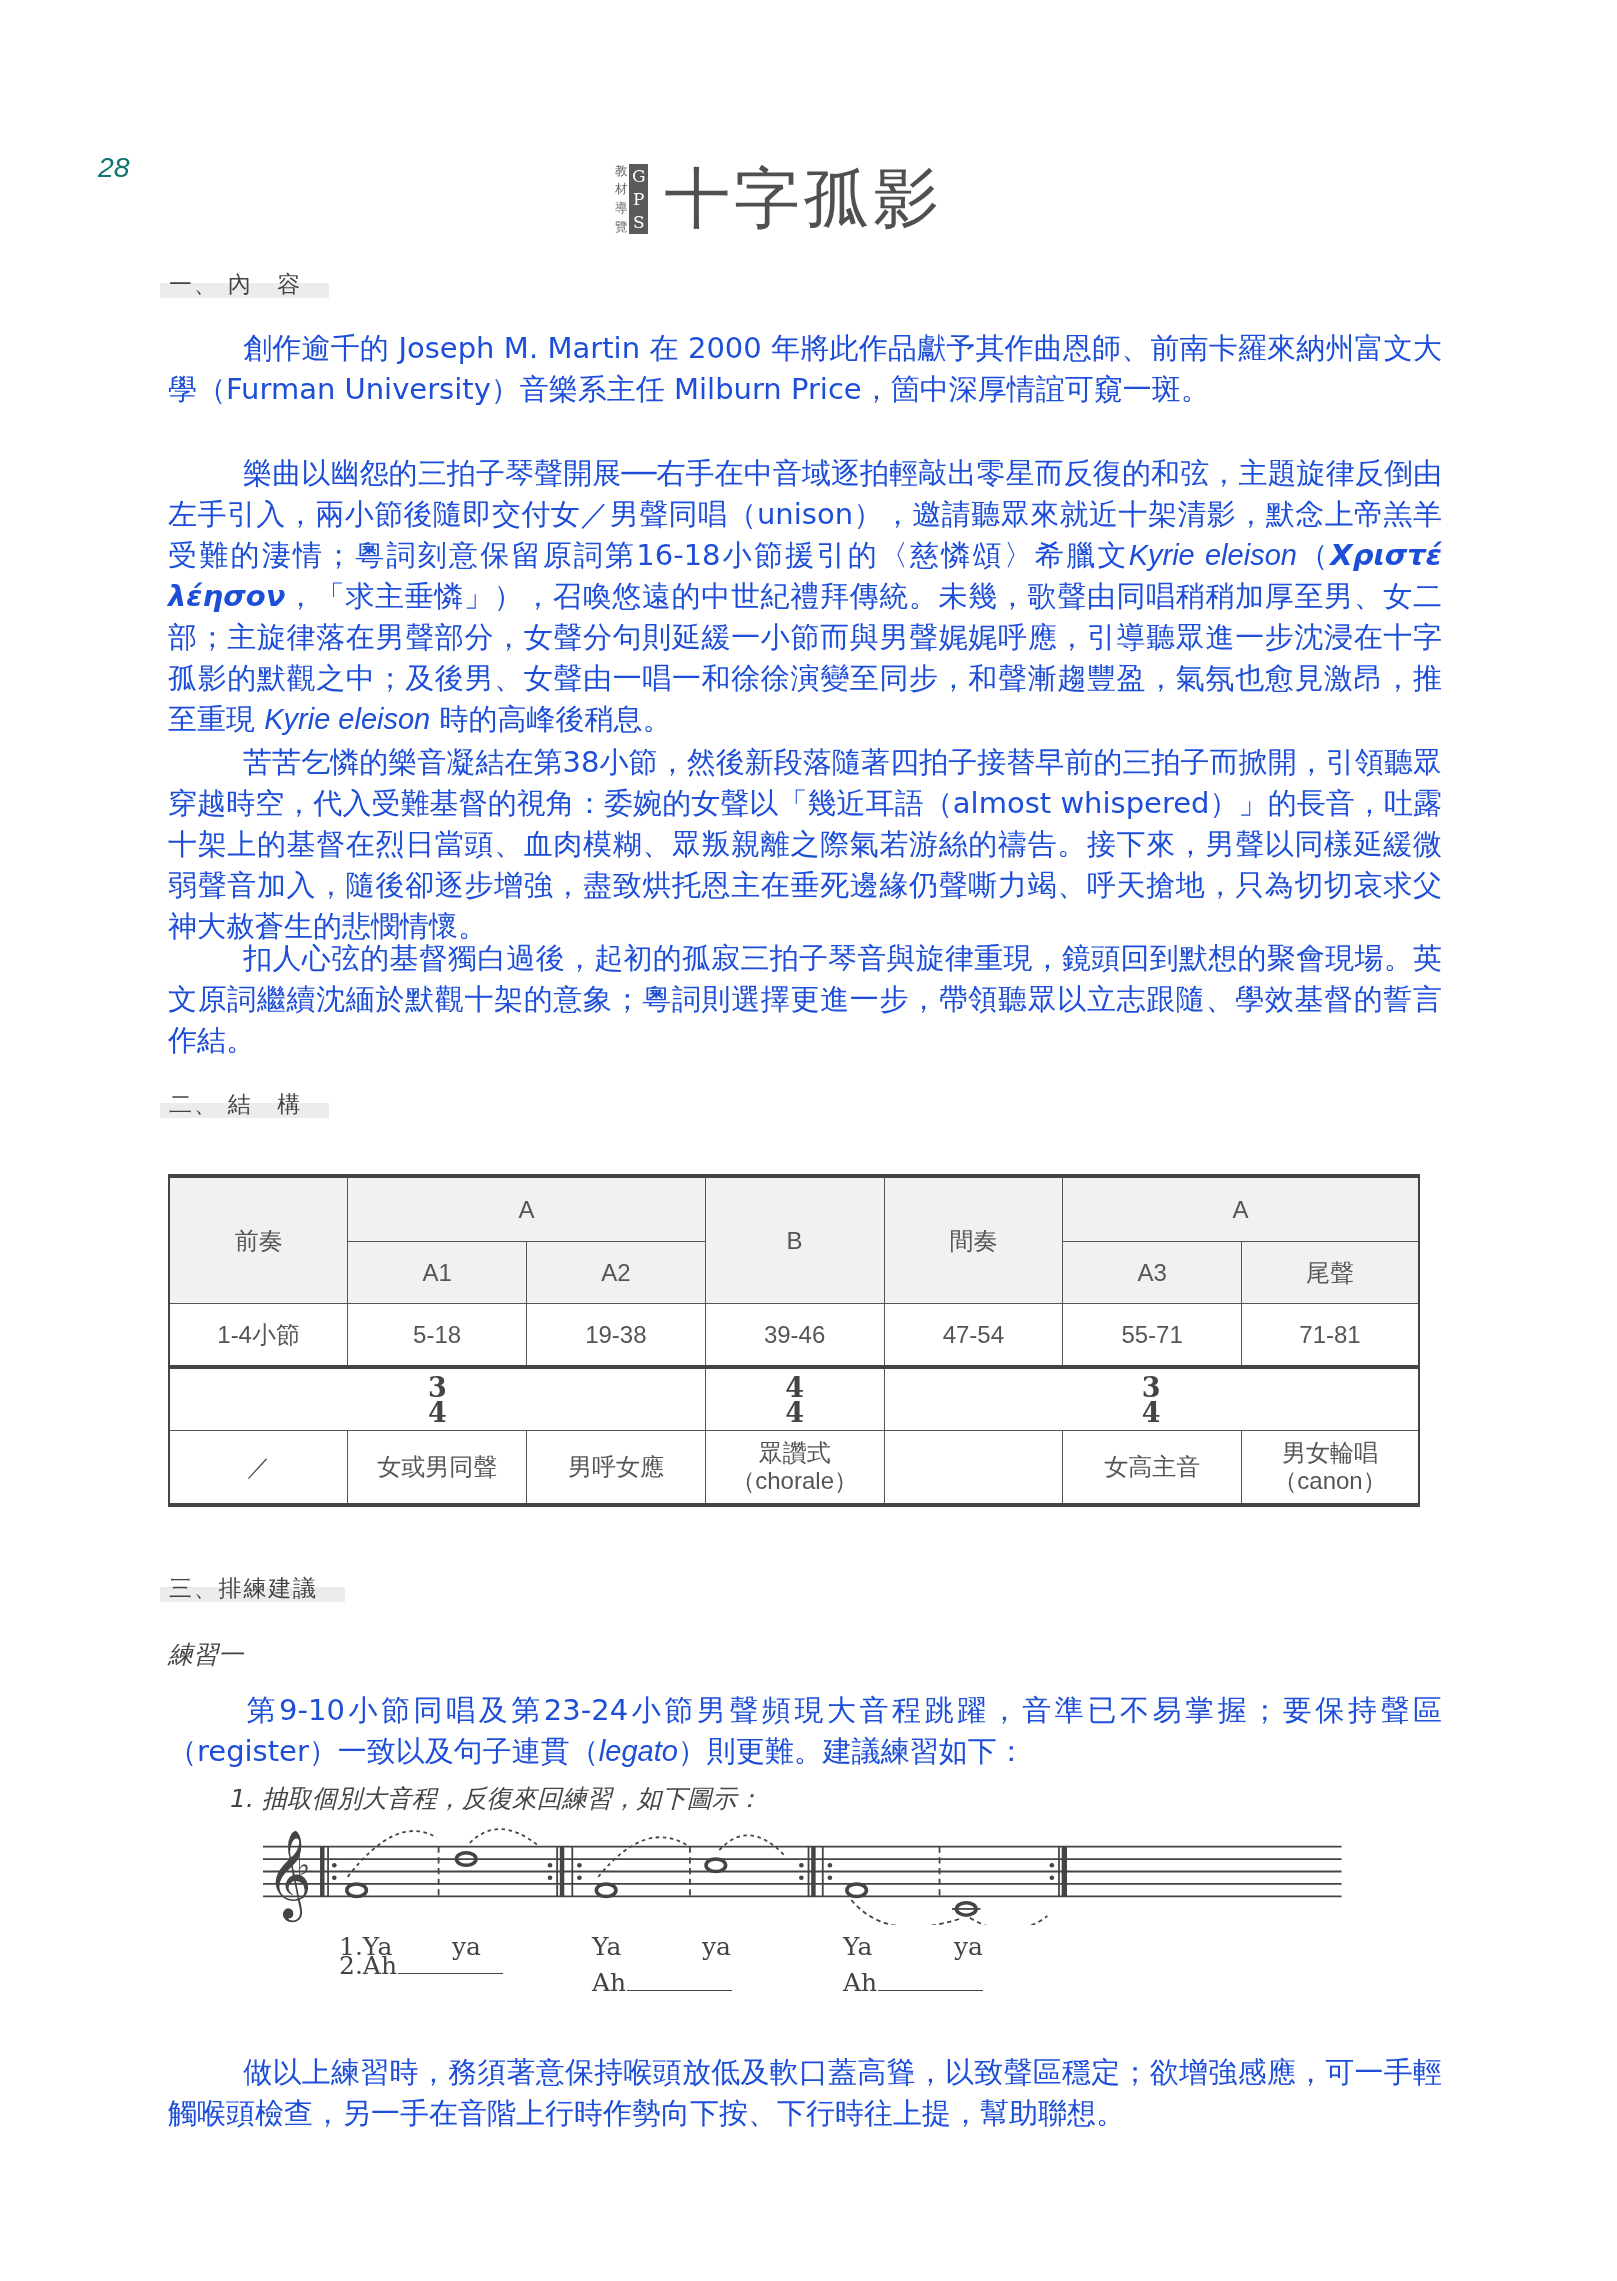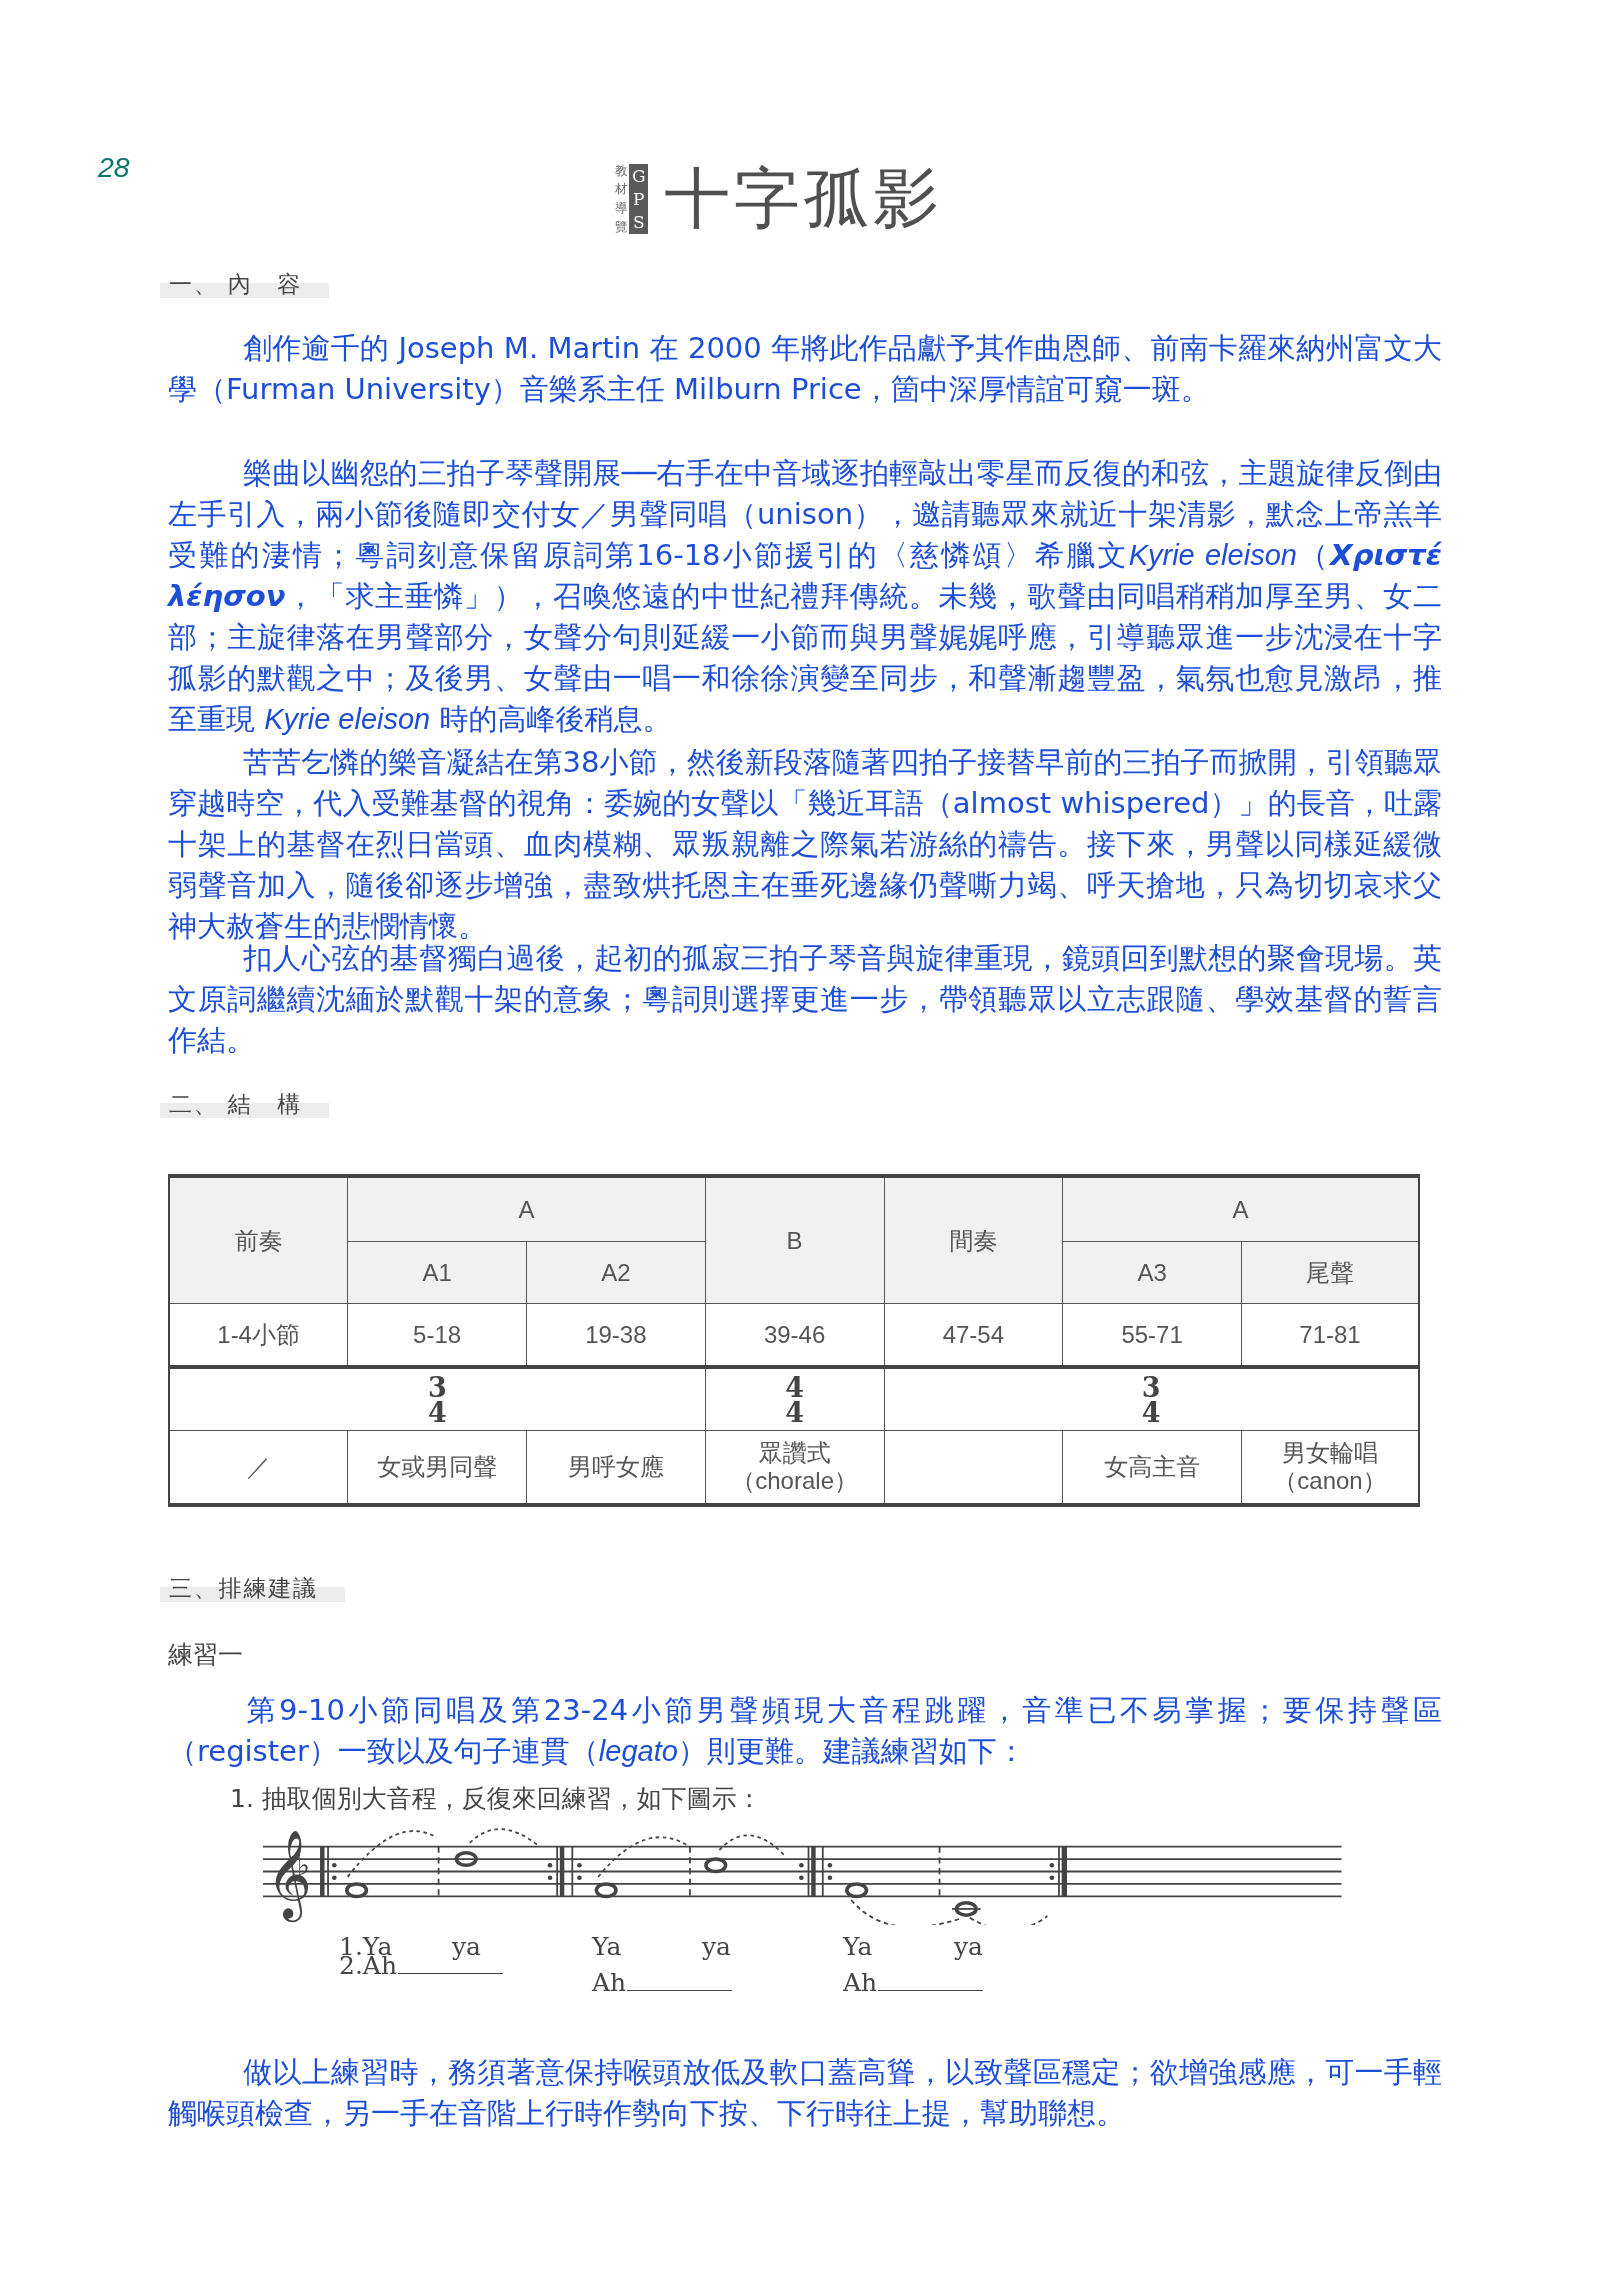--- a/index.html
+++ b/index.html
@@ -43,21 +43,21 @@
   }
   table.structure tr.hdr td { background: #f1f1f1; }
   table.structure tr.hdr1 td { height: 61px; }
   table.structure tr.hdr2 td { height: 59px; }
   table.structure tr.bars td { height: 59px; margin-top: 8px; }
   table.structure tr.bars { border-bottom: 4.5px solid #444; }
   table.structure tr.meter td { height: 59px; }
   table.structure tr.voice td { height: 70px; line-height: 28.5px; }
   .timesig { display: inline-flex; flex-direction: column; font-family: "DejaVu Serif", serif; font-weight: bold; font-size: 27px; line-height: 25px; color: #444; }
 
-  .sub-heading { position: absolute; left: 168px; font-size: 25px; color: #444; }
+  .sub-heading { position: absolute; left: 168px; font-size: 25px; color: #444; font-style: italic; }
 
   .staff-wrap { position: absolute; left: 263px; top: 1818px; width: 1083px; height: 178px; }
   .lyric { position: absolute; font-family: "DejaVu Serif", "Liberation Serif", serif; font-size: 25px; color: #444; }
   .lyric-line { display: inline-block; border-bottom: 1.8px solid #444; width: 105px; height: 0.9px; vertical-align: baseline; margin-left: 0.9px; }
 </style>
 </head>
 <body>
 
 <div class="page-number">28</div>
 

